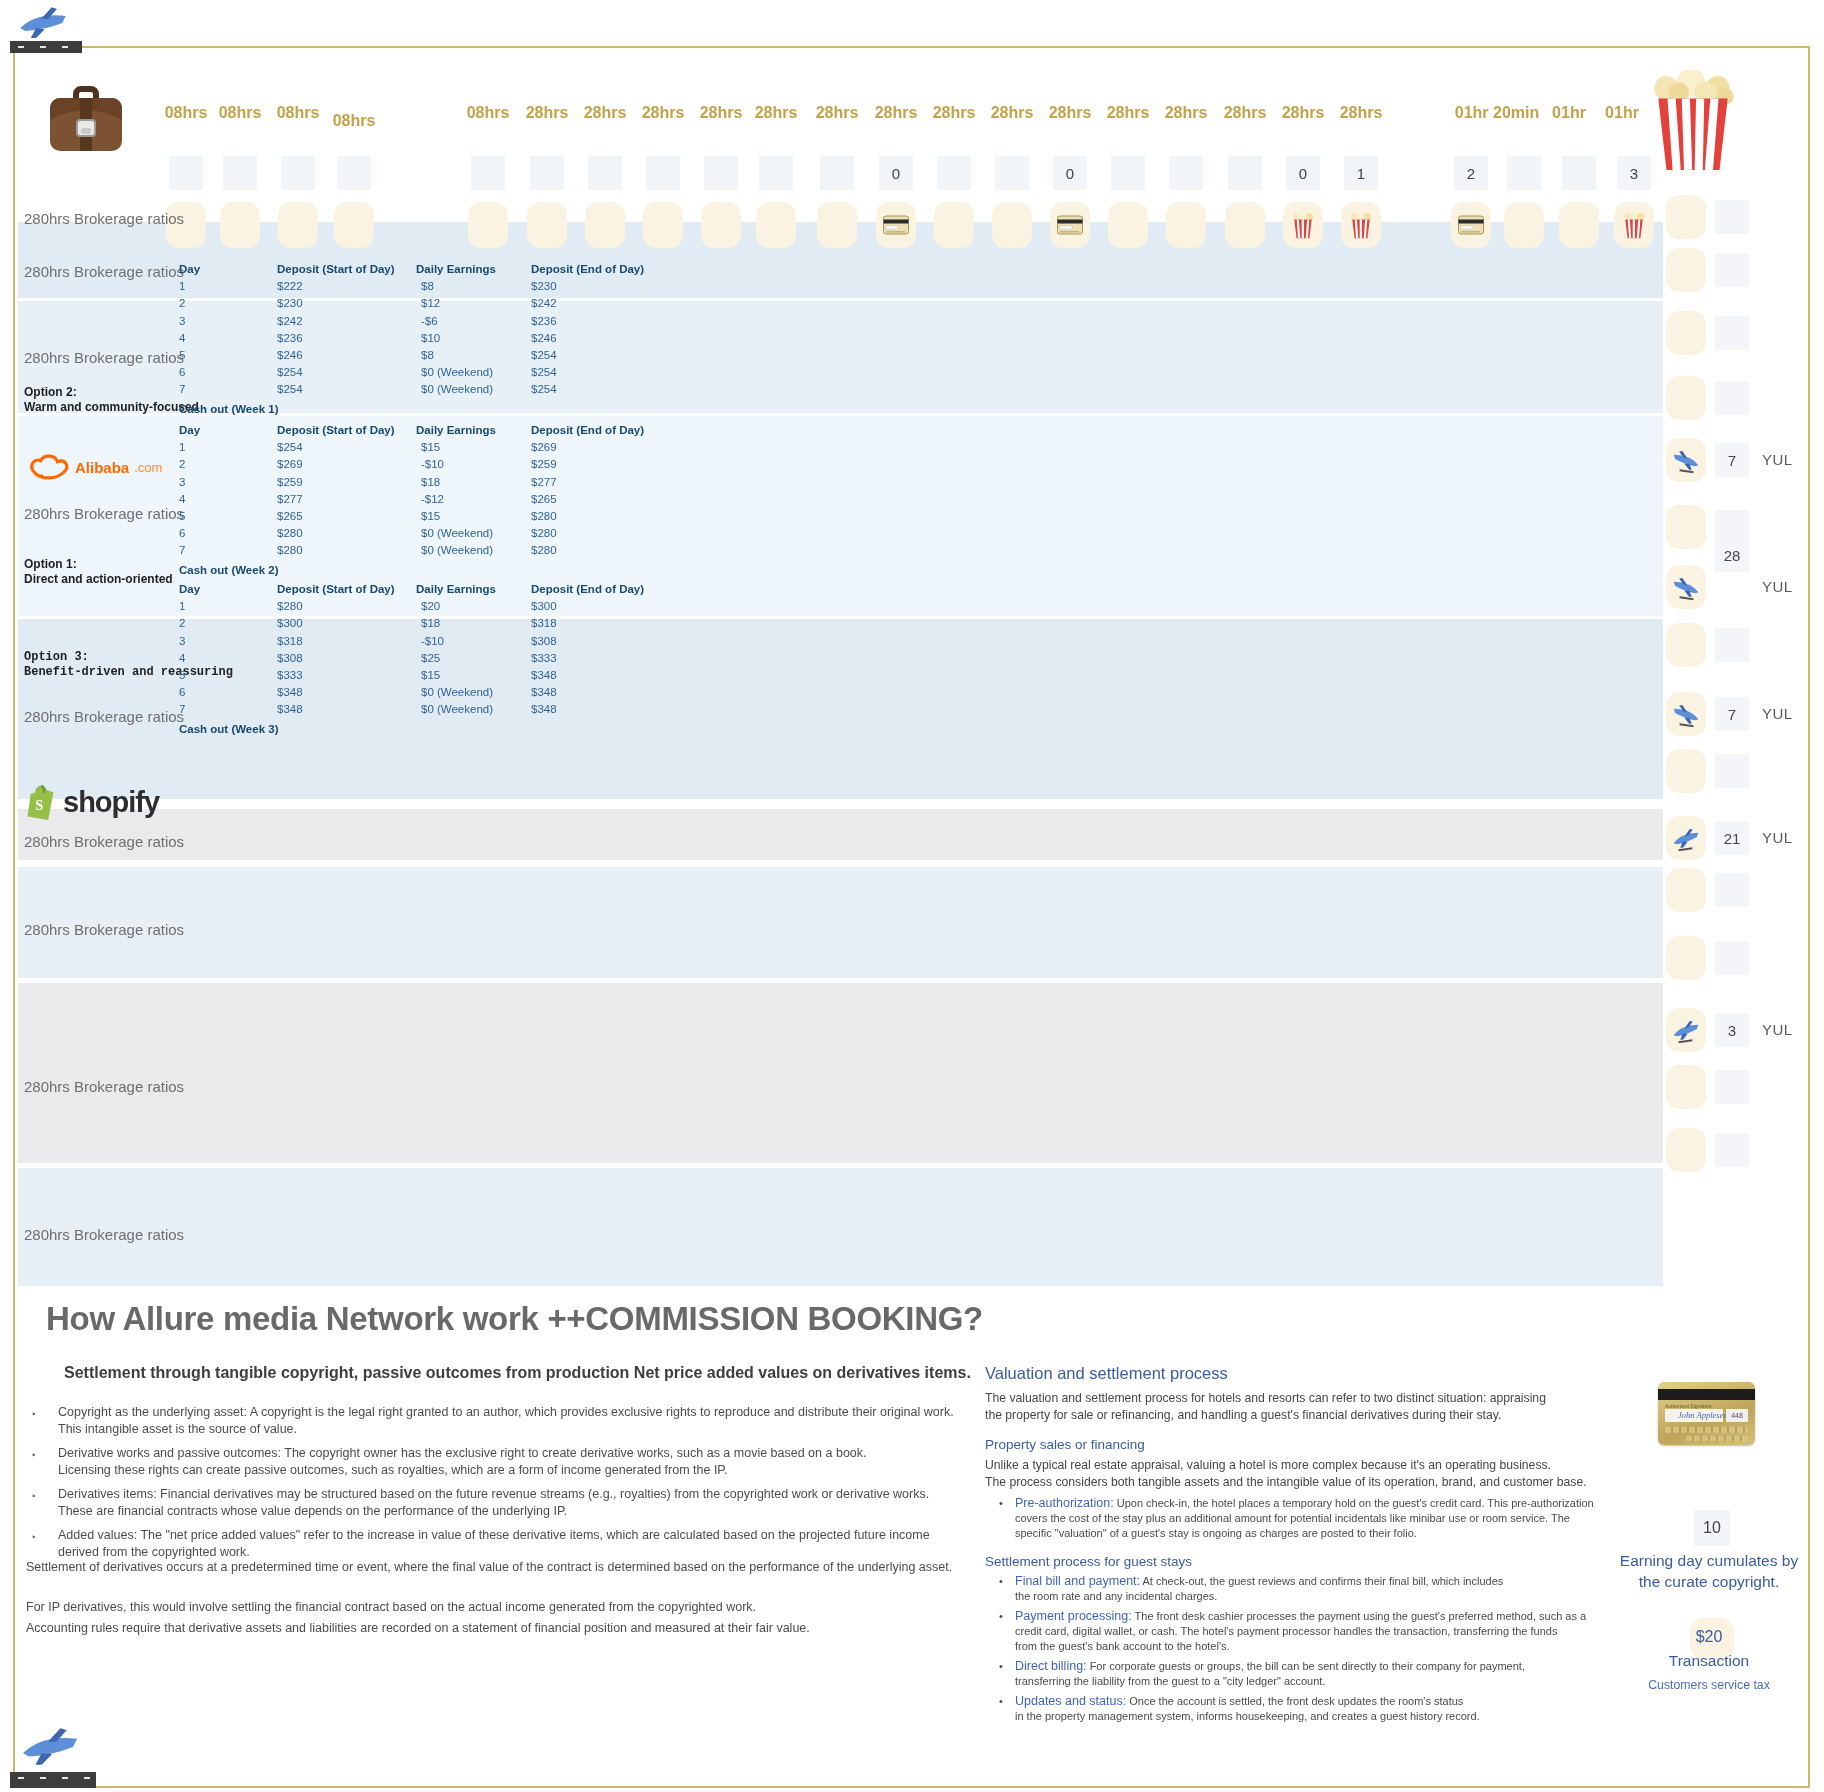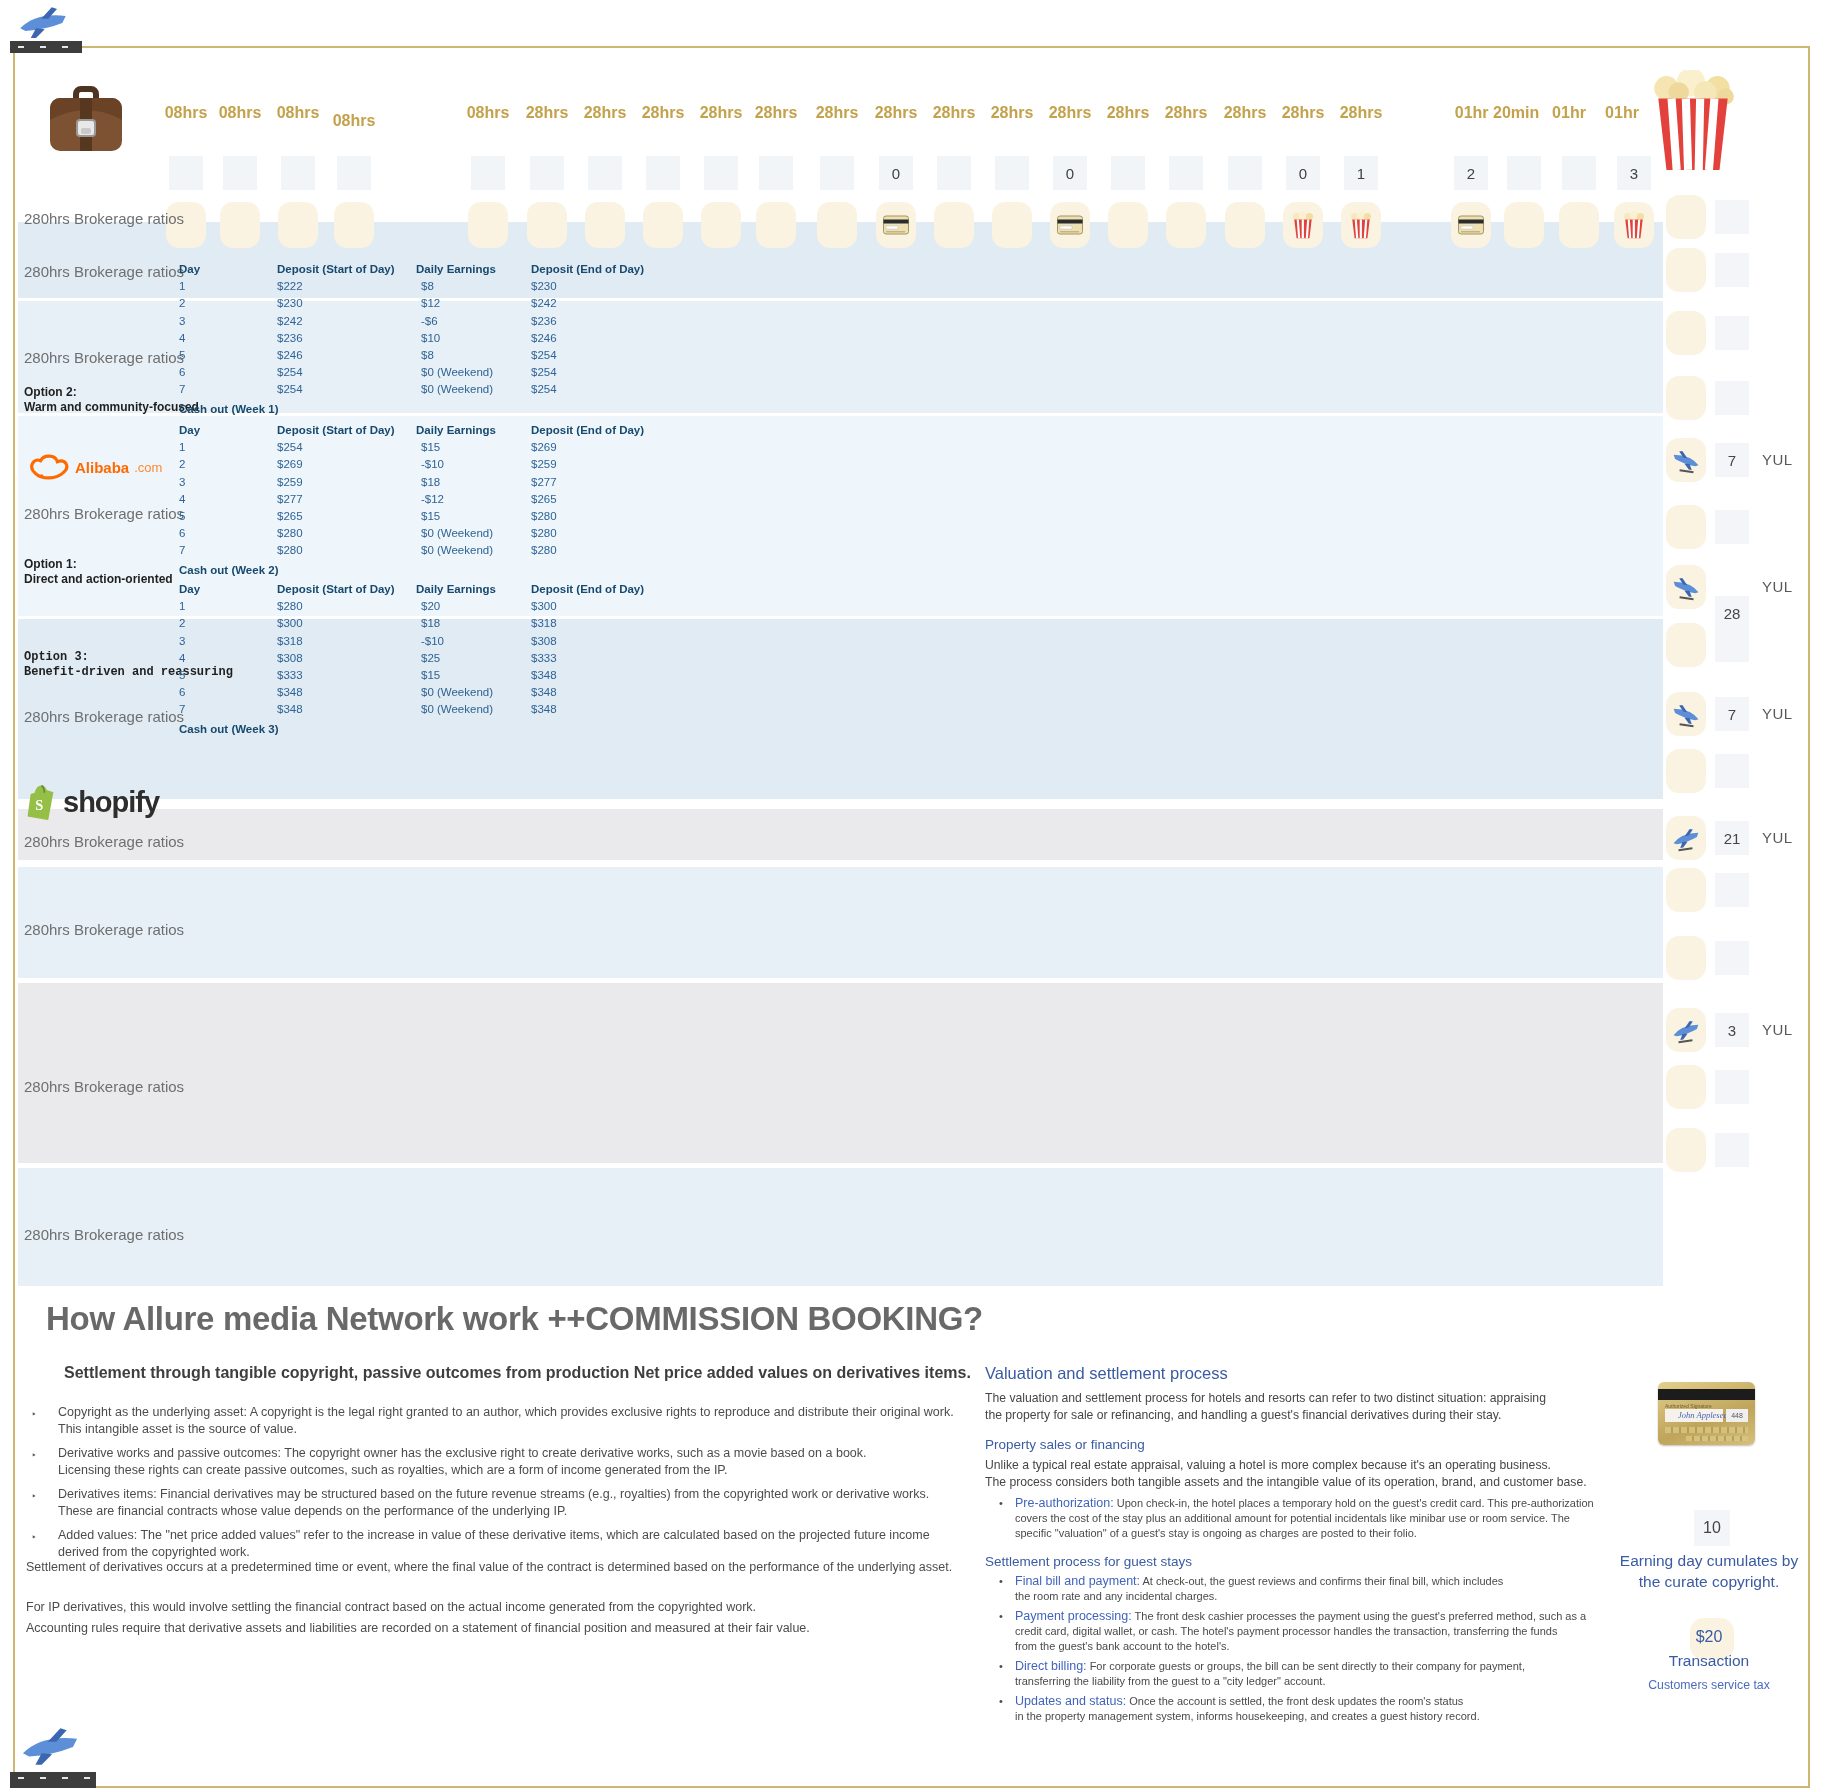--- a/index.html
+++ b/index.html
@@ -561,21 +561,21 @@
     <div class="rblob" style="top: 565px;">
       <div class="icon">
         <svg width="30" height="25" viewBox="0 0 60 48" style="transform:scaleX(-1) rotate(-8deg)">
           <path d="M4 30 Q22 12 56 16 L52 24 Q32 32 10 33 Z" fill="#5d8ed8"></path>
           <path d="M28 19 L40 6 L46 8 L36 19 Z" fill="#3b66b0"></path>
           <path d="M22 30 L16 41 L22 41 L32 31 Z" fill="#3b66b0"></path>
           <rect x="12" y="43" width="28" height="4" fill="#555"></rect>
         </svg>
       </div>
     </div>
-    <div class="rsq" style="top: 596px;">28</div>
+    <div class="rsq" style="top: 538px;">28</div>
     <div class="yul" style="top: 578px;">YUL</div>
     <div class="rblob" style="top: 623px;"></div>
     <div class="rsq" style="top: 628px;"></div>
     <div class="rblob" style="top: 692px;">
       <div class="icon">
         <svg width="30" height="25" viewBox="0 0 60 48" style="transform:scaleX(-1) rotate(-8deg)">
           <path d="M4 30 Q22 12 56 16 L52 24 Q32 32 10 33 Z" fill="#5d8ed8"></path>
           <path d="M28 19 L40 6 L46 8 L36 19 Z" fill="#3b66b0"></path>
           <path d="M22 30 L16 41 L22 41 L32 31 Z" fill="#3b66b0"></path>
           <rect x="12" y="43" width="28" height="4" fill="#555"></rect>

